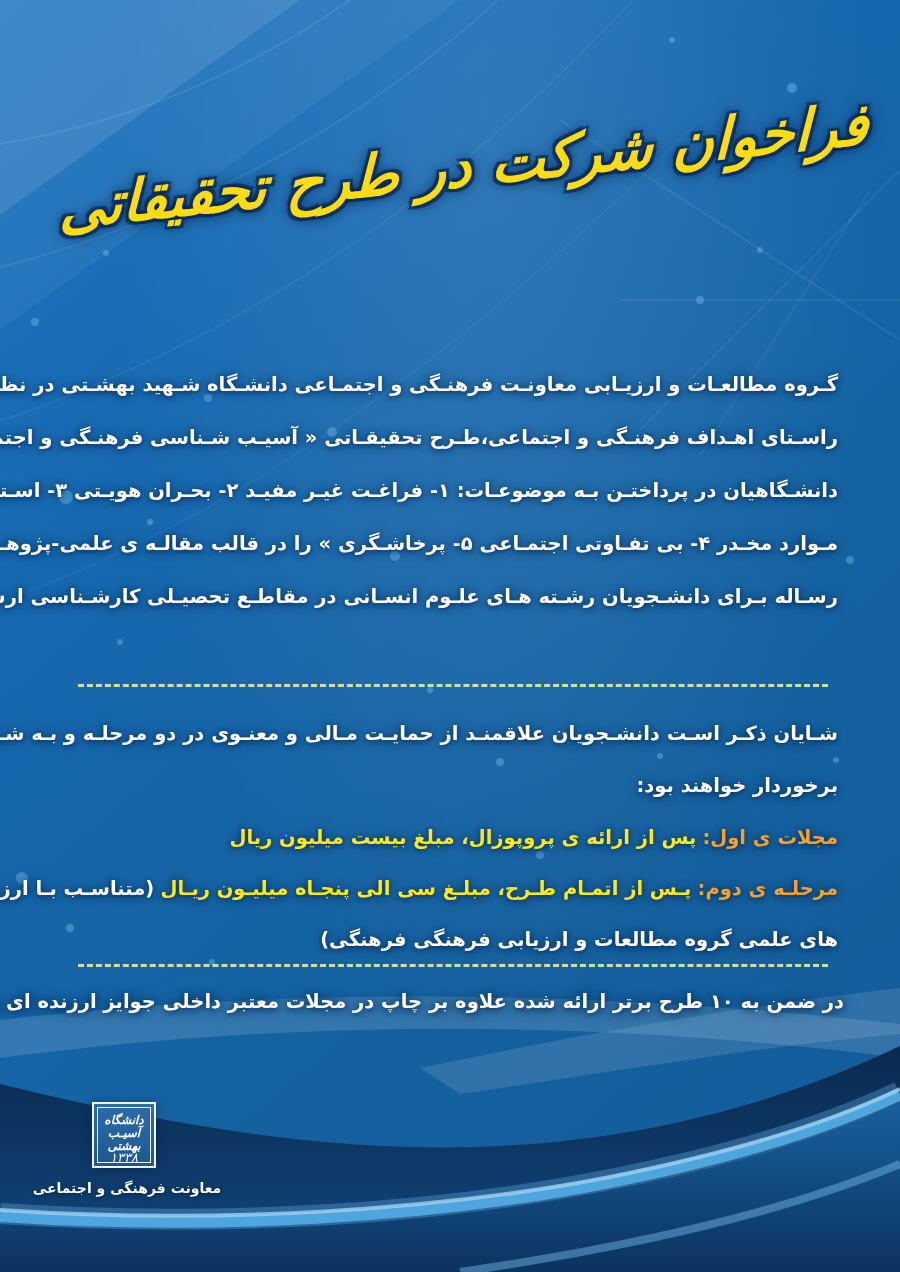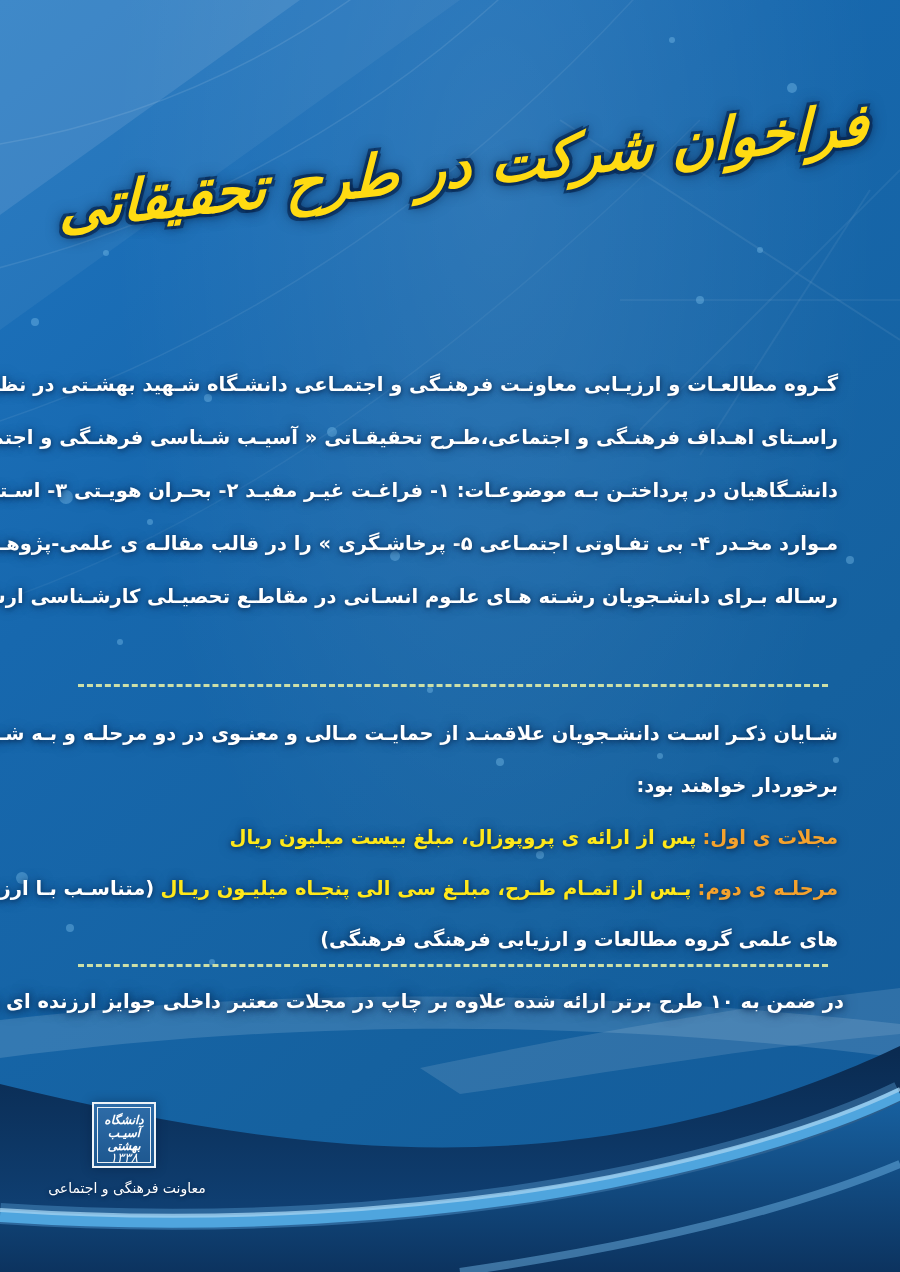--- a/index.html
+++ b/index.html
@@ -79,21 +79,21 @@
     position:absolute;inset:3px;border:1px solid rgba(255,255,255,.9);
     display:flex;flex-direction:column;align-items:center;justify-content:flex-end;
     color:#fff;direction:rtl;text-align:center;
   }
   .logo-line{font-size:12px;line-height:13px;font-weight:bold;font-style:italic;}
   .logo-year{font-size:13px;line-height:9px;letter-spacing:1px;opacity:.95;font-style:italic;}
   .footer-captions{
     position:absolute;left:8px;top:1176px;width:238px;text-align:center;
     color:#fff;direction:rtl;
   }
-  .footer-captions .cap{font-size:14px;line-height:25px;font-weight:normal;
+  .footer-captions .cap{font-size:14px;line-height:25px;font-weight:bold;
     text-shadow:0 1px 4px rgba(5,25,55,.8);}
 </style>
 </head>
 <body>
 
 <div class="bg-base"></div>
 
 <svg class="decor-svg" viewBox="0 0 900 1272" aria-hidden="true">
   <polygon points="0,0 300,0 0,215" fill="rgba(255,255,255,0.10)"></polygon>
   <polygon points="0,0 460,0 0,330" fill="rgba(255,255,255,0.05)"></polygon>

